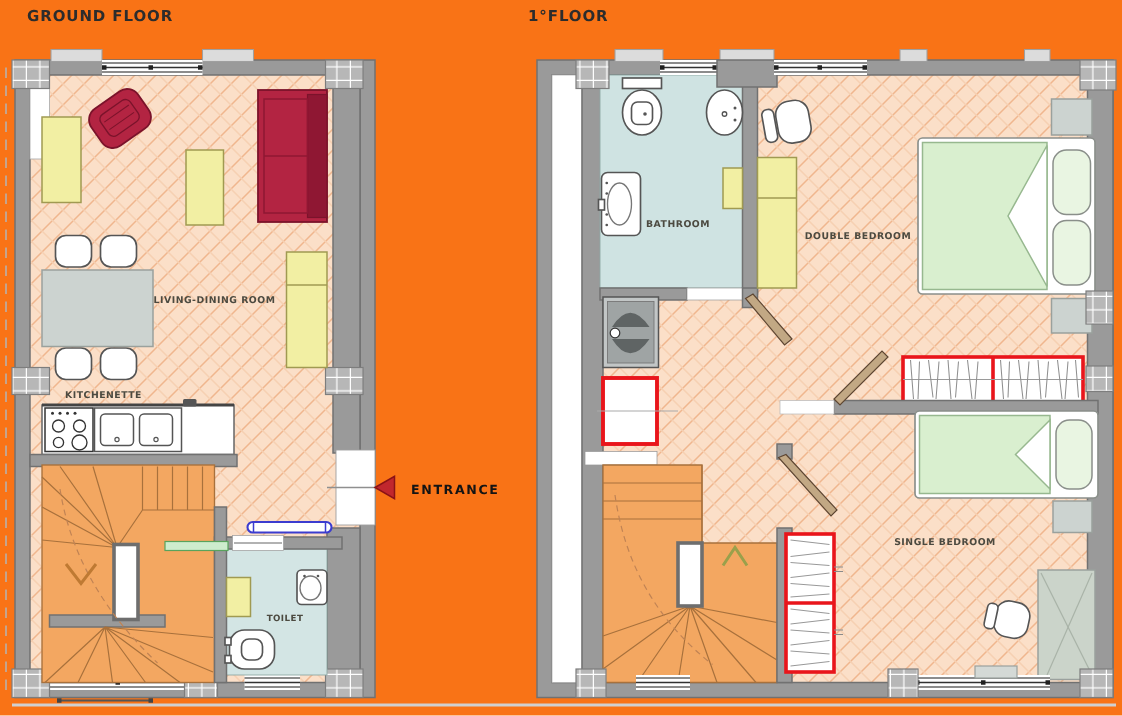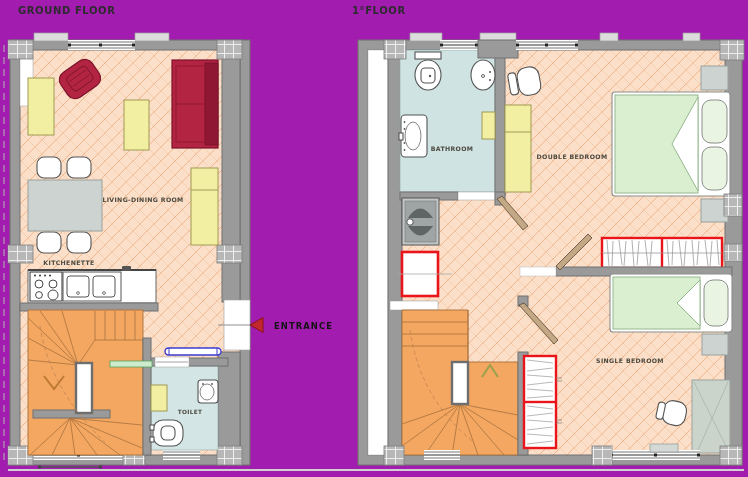--- a/index.html
+++ b/index.html
@@ -1,16 +1,16 @@
 <!DOCTYPE html>
 <html><head>
 <meta charset="utf-8">
 <style>
   html,body{margin:0;padding:0;background:#fff;}
-  .stage{position:relative;width:748px;height:477px;background:#a21caf;overflow:hidden;
+  .stage{position:relative;width:748px;height:477px;background:#f97316;overflow:hidden;
          font-family:"DejaVu Sans",sans-serif;}
   svg{position:absolute;left:0;top:0;}
   .wall{fill:#9a9a9a;stroke:#717171;stroke-width:1;}
   .pill{fill:url(#pil);stroke:#7d7d7d;stroke-width:.8;}
   .win{fill:#ffffff;}
   .winln{stroke:#666;stroke-width:.9;}
   .shut{fill:#dcdcdc;stroke:#9f9f9f;stroke-width:.7;}
   .yel{fill:#f2efa3;stroke:#a09a52;stroke-width:1;}
   .red{fill:#b32442;stroke:#7b132b;stroke-width:1.2;}
   .gry{fill:#ccd3d0;stroke:#9aa19d;stroke-width:1;}

